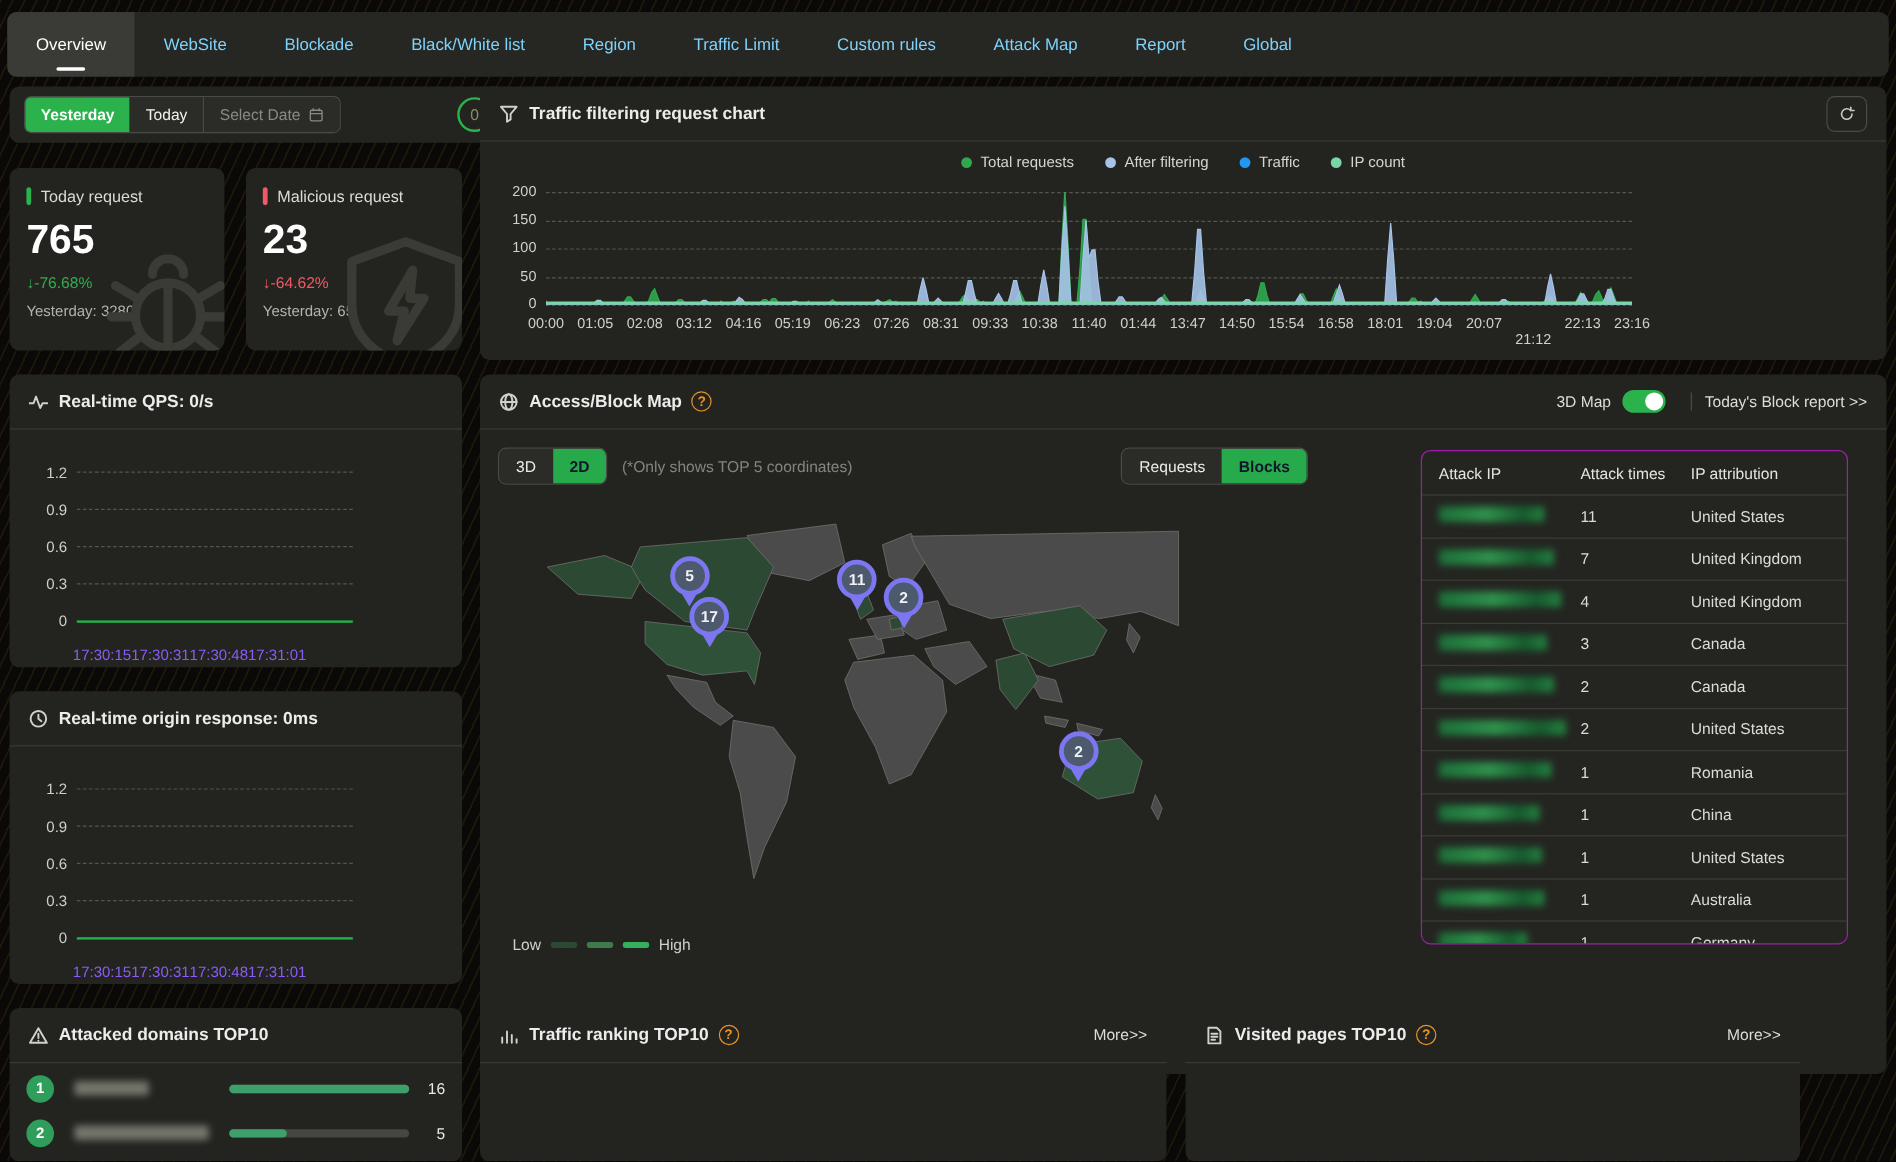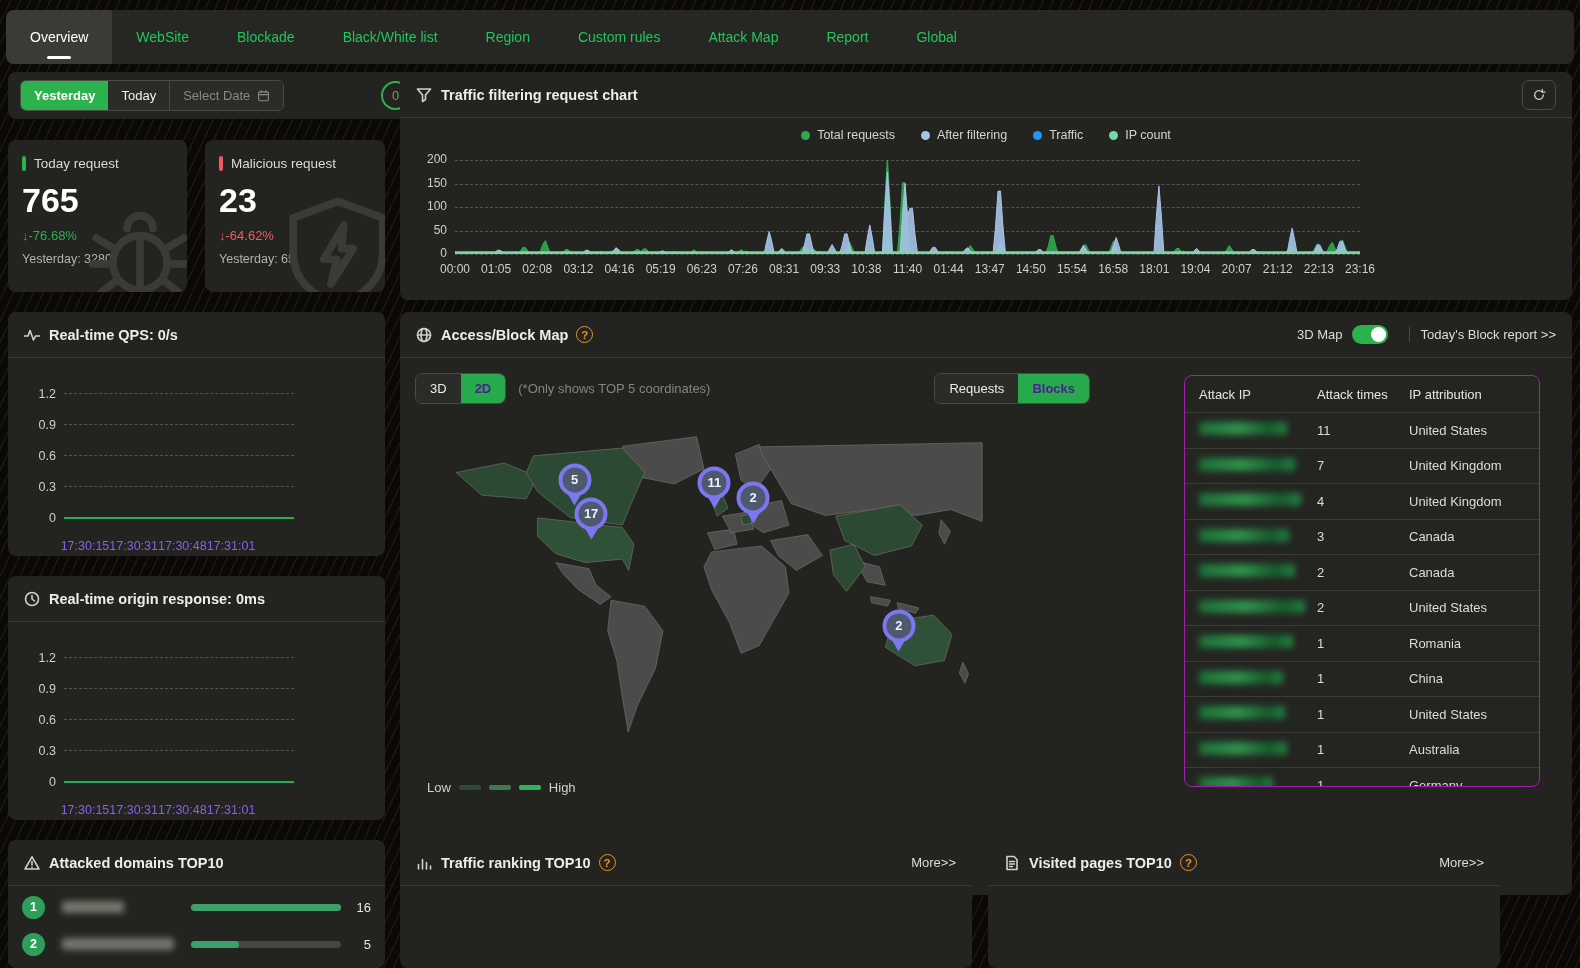--- a/index.html
+++ b/index.html
@@ -12,21 +12,21 @@
   .phead{display:flex;align-items:center;height:46px;padding:0 16px;border-bottom:1px solid #3a3a36;}
   .ptitle{font-size:14.5px;font-weight:bold;color:#ececea;margin-left:9px;}
   .picon{width:16px;height:16px;flex:0 0 auto;display:flex;align-items:center;}
   .picon svg{width:16px;height:16px;stroke:#d0d0cc;fill:none;stroke-width:1.6;stroke-linejoin:round;stroke-linecap:round;}
   .helpbadge{width:17px;height:17px;border:1.5px solid #e8922a;border-radius:50%;color:#e8922a;
     font-size:11.5px;font-weight:bold;display:flex;align-items:center;justify-content:center;margin-left:8px;}
   .morelink{margin-left:auto;font-size:13px;color:#dcdcd8;cursor:pointer;}
   
   #nav{position:absolute;left:6px;top:10px;width:1568px;height:54px;background:#262622;border-radius:8px;
     display:flex;align-items:stretch;overflow:hidden;}
-  .tab{position:relative;padding:0 24px;display:flex;align-items:center;font-size:14px;color:#22c55e;cursor:pointer;white-space:nowrap;}
+  .tab{position:relative;padding:0 24px;display:flex;align-items:center;font-size:14px;color:#7dd3fc;cursor:pointer;white-space:nowrap;}
   .tab.active{background:#3a3a36;color:#fff;}
   .tab.active::after{content:"";position:absolute;left:50%;transform:translateX(-50%);bottom:5px;width:24px;height:3px;border-radius:2px;background:#fff;}
   
   #datebar{left:8px;top:72px;width:414px;height:47px;display:flex;align-items:center;padding:0 12px;}
   .dategroup{display:flex;height:31px;border:1px solid #4a4a46;border-radius:6px;overflow:hidden;}
   .dopt{display:flex;align-items:center;padding:0 13px;font-size:13px;background:#2b2b27;color:#f0f0ee;cursor:pointer;}
   .dopt.green{background:#2bb24c;color:#fff;font-weight:bold;}
   .dopt.muted{color:#8a8a84;border-left:1px solid #4a4a46;gap:7px;}
   .dopt.muted svg{width:13px;height:13px;stroke:#8a8a84;fill:none;stroke-width:1.4;}
   .countdown{margin-left:auto;width:29px;height:29px;border:2.5px solid #2bb24c;border-radius:50%;
@@ -66,21 +66,21 @@
   #plot svg{position:absolute;left:0;top:0;}
   .xlab{position:absolute;top:190px;font-size:12px;color:#cfcfcb;width:44px;text-align:center;}
   
   #mappanel{left:400px;top:312px;width:1172px;height:583px;}
   .toggle{width:36px;height:19px;border-radius:10px;background:#2bb24c;position:relative;margin:0 10px 0 9px;cursor:pointer;}
   .toggle .knob{position:absolute;right:2px;top:2px;width:15px;height:15px;border-radius:50%;background:#fff;}
   .hdr-right{margin-left:auto;display:flex;align-items:center;font-size:13px;color:#dcdcd8;}
   .vdiv{width:1px;height:15px;background:#4a4a46;margin:0 11px;}
   .seg{display:flex;height:31px;border:1px solid #4a4a46;border-radius:7px;overflow:hidden;font-size:13px;}
   .seg .opt{display:flex;align-items:center;padding:0 14px;background:#2b2b27;color:#ececea;cursor:pointer;}
-  .seg .opt.on{background:#27aa4c;color:#4c1d95;font-weight:bold;}
+  .seg .opt.on{background:#27aa4c;color:#0f172a;font-weight:bold;}
   #mapctrl{position:absolute;left:15px;top:61px;display:flex;align-items:center;}
   #mapnote{font-size:13px;color:#84847e;margin:0 14px 0 12px;}
   #mapstage{position:absolute;left:15px;top:108px;width:570px;height:370px;}
   #mapstage svg{width:100%;height:100%;}
   .pin{position:absolute;transform:translate(-50%,-68%);cursor:pointer;}
   .pin .c{width:33px;height:33px;border-radius:50%;border:4.5px solid #7c76f0;background:#4d5a6e;
     display:flex;align-items:center;justify-content:center;font-size:13px;font-weight:bold;color:#f2f2f6;}
   .pin .t{width:0;height:0;margin:-3px auto 0;border-left:7px solid transparent;border-right:7px solid transparent;border-top:12px solid #7c76f0;}
   #maplegend{position:absolute;left:27px;top:468px;display:flex;align-items:center;gap:8px;font-size:13px;color:#cfcfcb;}
   .lseg{width:22px;height:5px;border-radius:2px;}
@@ -117,20 +117,23 @@
         <span>WebSite</span>
       </div>
     <div class="tab">
         <span>Blockade</span>
       </div>
     <div class="tab">
         <span>Black/White list</span>
       </div>
     <div class="tab">
         <span>Region</span>
+      </div>
+    <div class="tab">
+        <span>Traffic Limit</span>
       </div>
     <div class="tab">
         <span>Custom rules</span>
       </div>
     <div class="tab">
         <span>Attack Map</span>
       </div>
     <div class="tab">
         <span>Report</span>
       </div>
@@ -258,21 +261,21 @@
         <span class="xlab" style="left: 444.364px;">10:38</span>
         <span class="xlab" style="left: 485.5px;">11:40</span>
         <span class="xlab" style="left: 526.636px;">01:44</span>
         <span class="xlab" style="left: 567.773px;">13:47</span>
         <span class="xlab" style="left: 608.909px;">14:50</span>
         <span class="xlab" style="left: 650.045px;">15:54</span>
         <span class="xlab" style="left: 691.182px;">16:58</span>
         <span class="xlab" style="left: 732.318px;">18:01</span>
         <span class="xlab" style="left: 773.455px;">19:04</span>
         <span class="xlab" style="left: 814.591px;">20:07</span>
-        <span class="xlab" style="left: 855.727px;">21:12</span>
+        <span class="xlab" style="left: 855.727px; margin-top: 14px;">21:12</span>
         <span class="xlab" style="left: 896.864px;">22:13</span>
         <span class="xlab" style="left: 938px;">23:16</span>
       </div>
   </div>
 
   <div id="qps" class="panel">
     <div class="phead">
       <span class="picon">
         <svg viewBox="0 0 16 16">
             <polyline points="0.5,9 4,9 6,3.5 9.5,13 11.5,9 15.5,9"></polyline>

